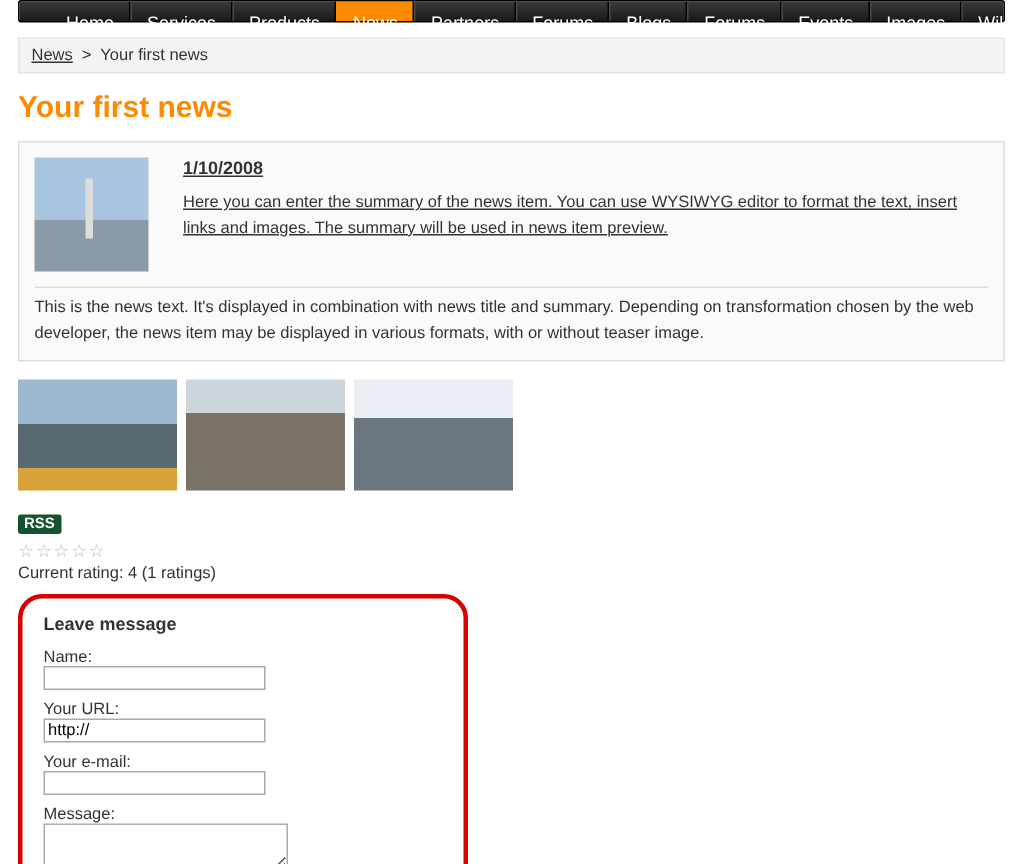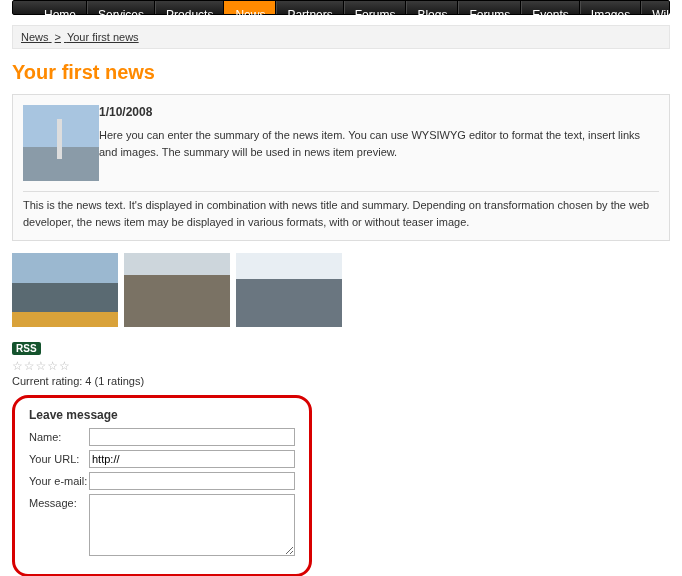--- a/index.html
+++ b/index.html
@@ -2,42 +2,42 @@
 <html><head>
 <meta charset="utf-8">
 <style>
 * { box-sizing: border-box; margin: 0; padding: 0; }
 body { font-family: Arial, Helvetica, sans-serif; font-size: 12px; color: #333; background: #fff; }
 .container { width: 682px; margin: 0 auto; padding: 0 12px; }
 .topnav { background: linear-gradient(#3a3a3a,#1a1a1a); border: 1px solid #000; border-radius: 2px; display: flex; height: 15px; padding-left: 21px; }
 .topnav .item { color: #fff; text-decoration: none; font-size: 12px; padding: 0 10px; line-height: 28px; border-right: 1px solid #000; border-left: 1px solid #4a4a4a; cursor: pointer; }
 .topnav .item:first-child { border-left: none; }
 .topnav .item.active { background: #ff8a00; border-left-color: #ff8a00; }
-.breadcrumb-bar { margin-top: 10px; background: #f3f3f3; border: 1px solid #e5e5e5; padding: 5px 8px; font-size: 11px; text-decoration: underline; }
+.breadcrumb-bar { margin-top: 10px; background: #f3f3f3; border: 1px solid #e5e5e5; padding: 5px 8px; font-size: 11px; }
 .breadcrumb-bar a { color: #333; text-decoration: underline; }
 .breadcrumb-sep { margin: 0 3px; }
 h1.page-title { color: #ff8a00; font-size: 20px; font-weight: bold; margin: 12px 0 10px; }
 .news-box { border: 1px solid #ddd; background: #fafafa; padding: 10px; }
-.news-head { display: flex; gap: 0; }
+.news-head { display: flex; gap: 23px; text-decoration: underline; }
 .teaser-img { width: 76px; height: 76px; background: linear-gradient(#a8c5e0 55%, #8a9ba8 55%); position: relative; flex-shrink: 0; }
 .teaser-img::after { content:""; position:absolute; left:45%; top:18%; width:5px; height:40px; background:#ddd; }
 .news-meta .date { font-weight: bold; font-size: 12px; margin-bottom: 8px; display: block; }
 .news-meta .summary { font-size: 11px; line-height: 1.5; color: #333; }
 .news-text { border-top: 1px solid #ddd; margin-top: 10px; padding-top: 5px; font-size: 11px; line-height: 1.5; }
 .gallery { display: flex; gap: 6px; margin: 12px 0 14px; }
 .gallery .thumb { width: 106px; height: 74px; }
 .thumb1 { background: linear-gradient(#9bb8d0 40%, #5a6a72 40% 80%, #d9a23a 80%); }
 .thumb2 { background: linear-gradient(#cdd6dc 30%, #7a7264 30%); }
 .thumb3 { background: linear-gradient(#e8eef3 35%, #6a7680 35%); }
 .rss-badge { display:inline-block; background:#14532d; color:#fff; font-size:10px; font-weight:bold; padding:1px 4px; border-radius:2px; cursor:pointer; }
 .rating { margin-top: 4px; color: #bbb; font-size: 12px; letter-spacing: 1px; }
 .rating-text { font-size: 11px; margin-top: 2px; }
 .form-wrap { border: 3px solid #d80000; border-radius: 16px; padding: 10px 14px 14px; margin-top: 8px; width: 300px; }
 .form-title { font-weight: bold; font-size: 12px; margin-bottom: 6px; }
-.form-row { display: flex; align-items: flex-start; margin-bottom: 4px; }
+.form-row { display: flex; align-items: flex-start; margin-bottom: 4px; flex-direction: column; }
 .form-row label { width: 60px; font-size: 11px; padding-top: 3px; }
 .form-row input[type=text] { flex: 1; border: 1px solid #aaa; height: 18px; font-size: 11px; padding: 1px 2px; }
 .form-row textarea { flex: 1; border: 1px solid #aaa; height: 62px; font-size: 11px; padding: 2px 3px; resize: both; }
 </style>
 </head>
 <body>
 
 <div class="container">
 
   <div class="topnav" id="topnav">

